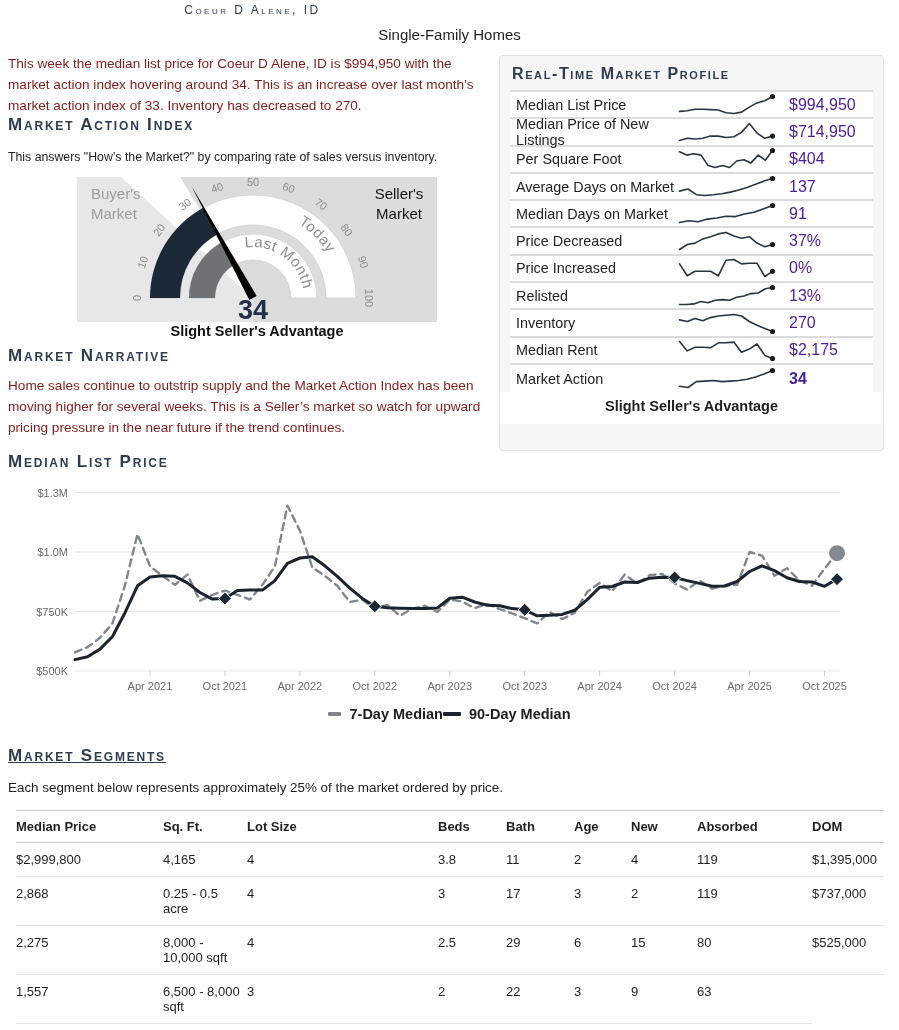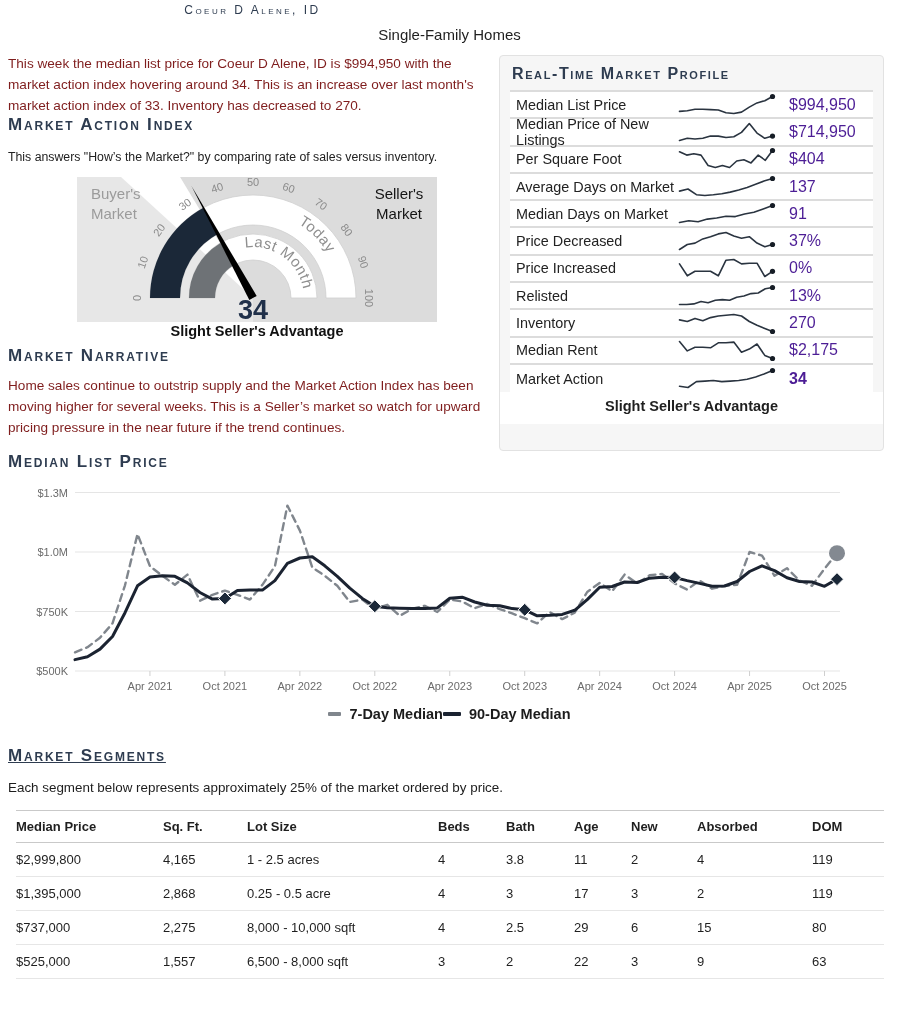--- a/index.html
+++ b/index.html
@@ -258,21 +258,20 @@
       <div class="seg-cell head">Sq. Ft.</div>
       <div class="seg-cell head">Lot Size</div>
       <div class="seg-cell head">Beds</div>
       <div class="seg-cell head">Bath</div>
       <div class="seg-cell head">Age</div>
       <div class="seg-cell head">New</div>
       <div class="seg-cell head">Absorbed</div>
       <div class="seg-cell head">DOM</div>
       <div class="seg-cell">$2,999,800</div>
       <div class="seg-cell">4,165</div>
-      <div class="seg-cell">1 - 2.5 acres</div>
       <div class="seg-cell">4</div>
       <div class="seg-cell">3.8</div>
       <div class="seg-cell">11</div>
       <div class="seg-cell">2</div>
       <div class="seg-cell">4</div>
       <div class="seg-cell">119</div>
       <div class="seg-cell">$1,395,000</div>
       <div class="seg-cell">2,868</div>
       <div class="seg-cell">0.25 - 0.5 acre</div>
       <div class="seg-cell">4</div>

